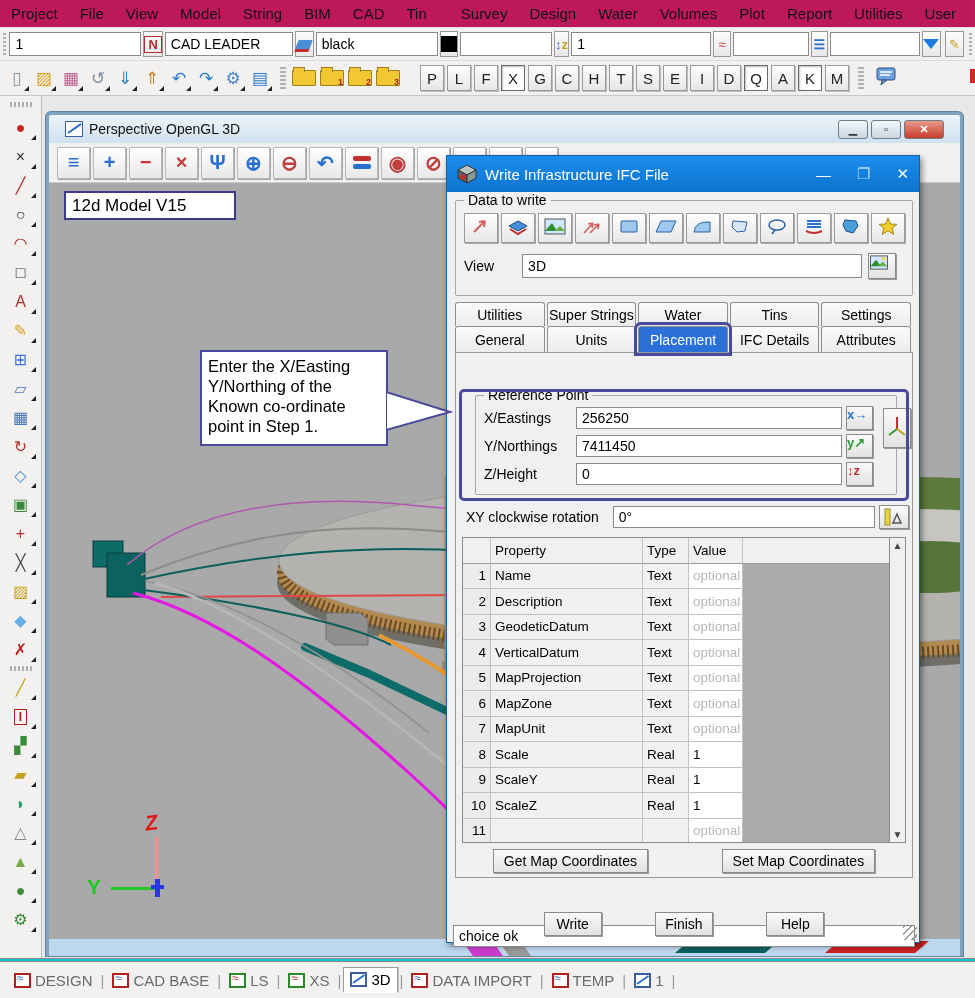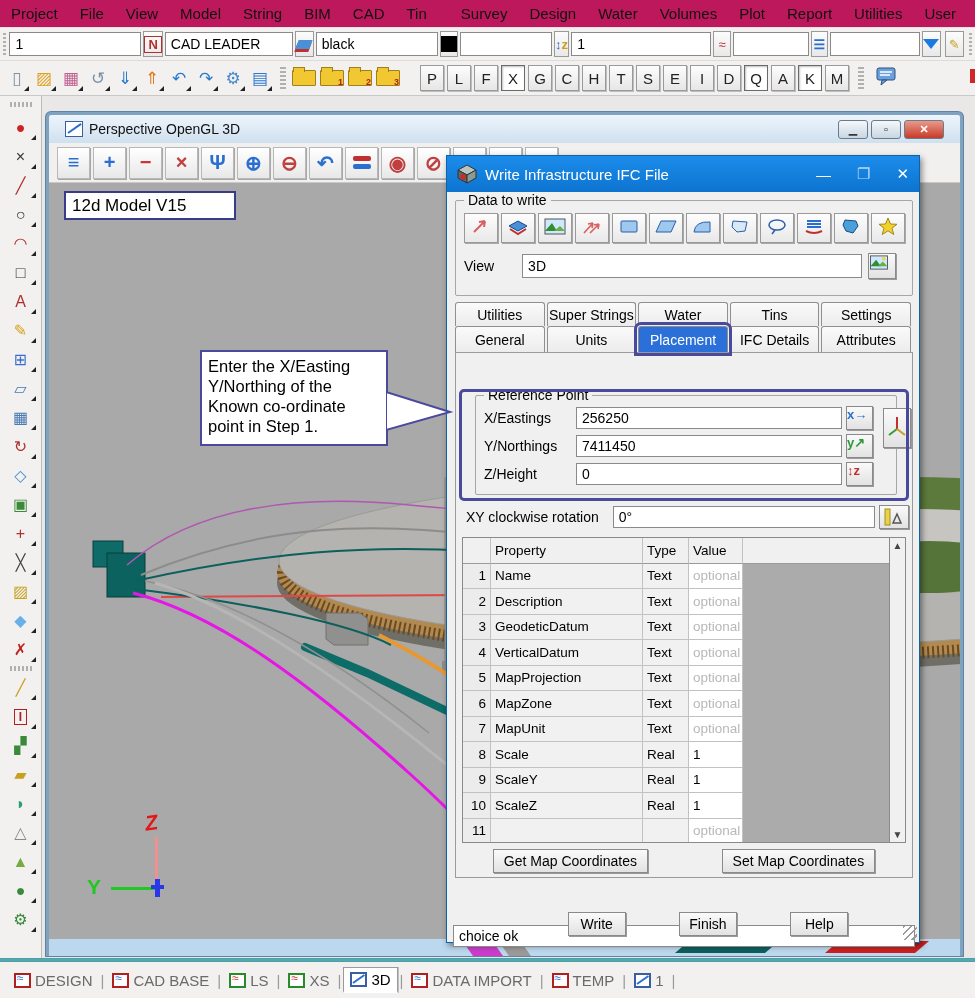--- a/index.html
+++ b/index.html
@@ -169,21 +169,21 @@
   .thead .tcell { background:#f0f0f0; border-bottom:1px solid #9a9a9a;}
   #tbl-scroll { position:absolute; right:6px; top:184px; width:17px; height:306px; border:1px solid #8a8a8a;
     background:#f0f0f0; display:flex; flex-direction:column; justify-content:space-between; align-items:center;
     font-size:10px; color:#444; padding:2px 0;}
   #map-btn-row { position:absolute; left:0; top:496px; width:456px; display:flex; justify-content:space-around;}
   #map-btn-row button { height:24px; padding:0 10px;}
 
   #status-row { position:absolute; left:6px; top:728px; width:462px;}
   #status-input { width:100%; height:22px;margin-top:41px;}
   #dlg-buttons { position:absolute; left:0; top:756px; width:474px; display:flex; justify-content:space-around;
-    padding:0 70px;margin-left:24px;}
+    padding:0 70px;}
   #dlg-buttons button { height:24px; min-width:58px;}
   #dlg-grip { position:absolute; right:2px; bottom:2px; width:14px; height:14px;
     background:repeating-linear-gradient(135deg,#9a9a9a 0 2px, transparent 2px 5px);}
 
   
   #cyan-line { position:absolute; left:0; top:958px; width:975px; height:4px;
     background:linear-gradient(#888 25%, #18c0d0 25% 75%, #888 75%);}
   #viewtabs { position:absolute; left:0; top:962px; width:975px; height:36px; background:#f2f1ef;
     display:flex; align-items:center; padding-left:8px; font-size:15px; color:#6a6a6a;}
   .vtab { display:flex; align-items:center; gap:4px; padding:3px 6px; cursor:pointer;}

